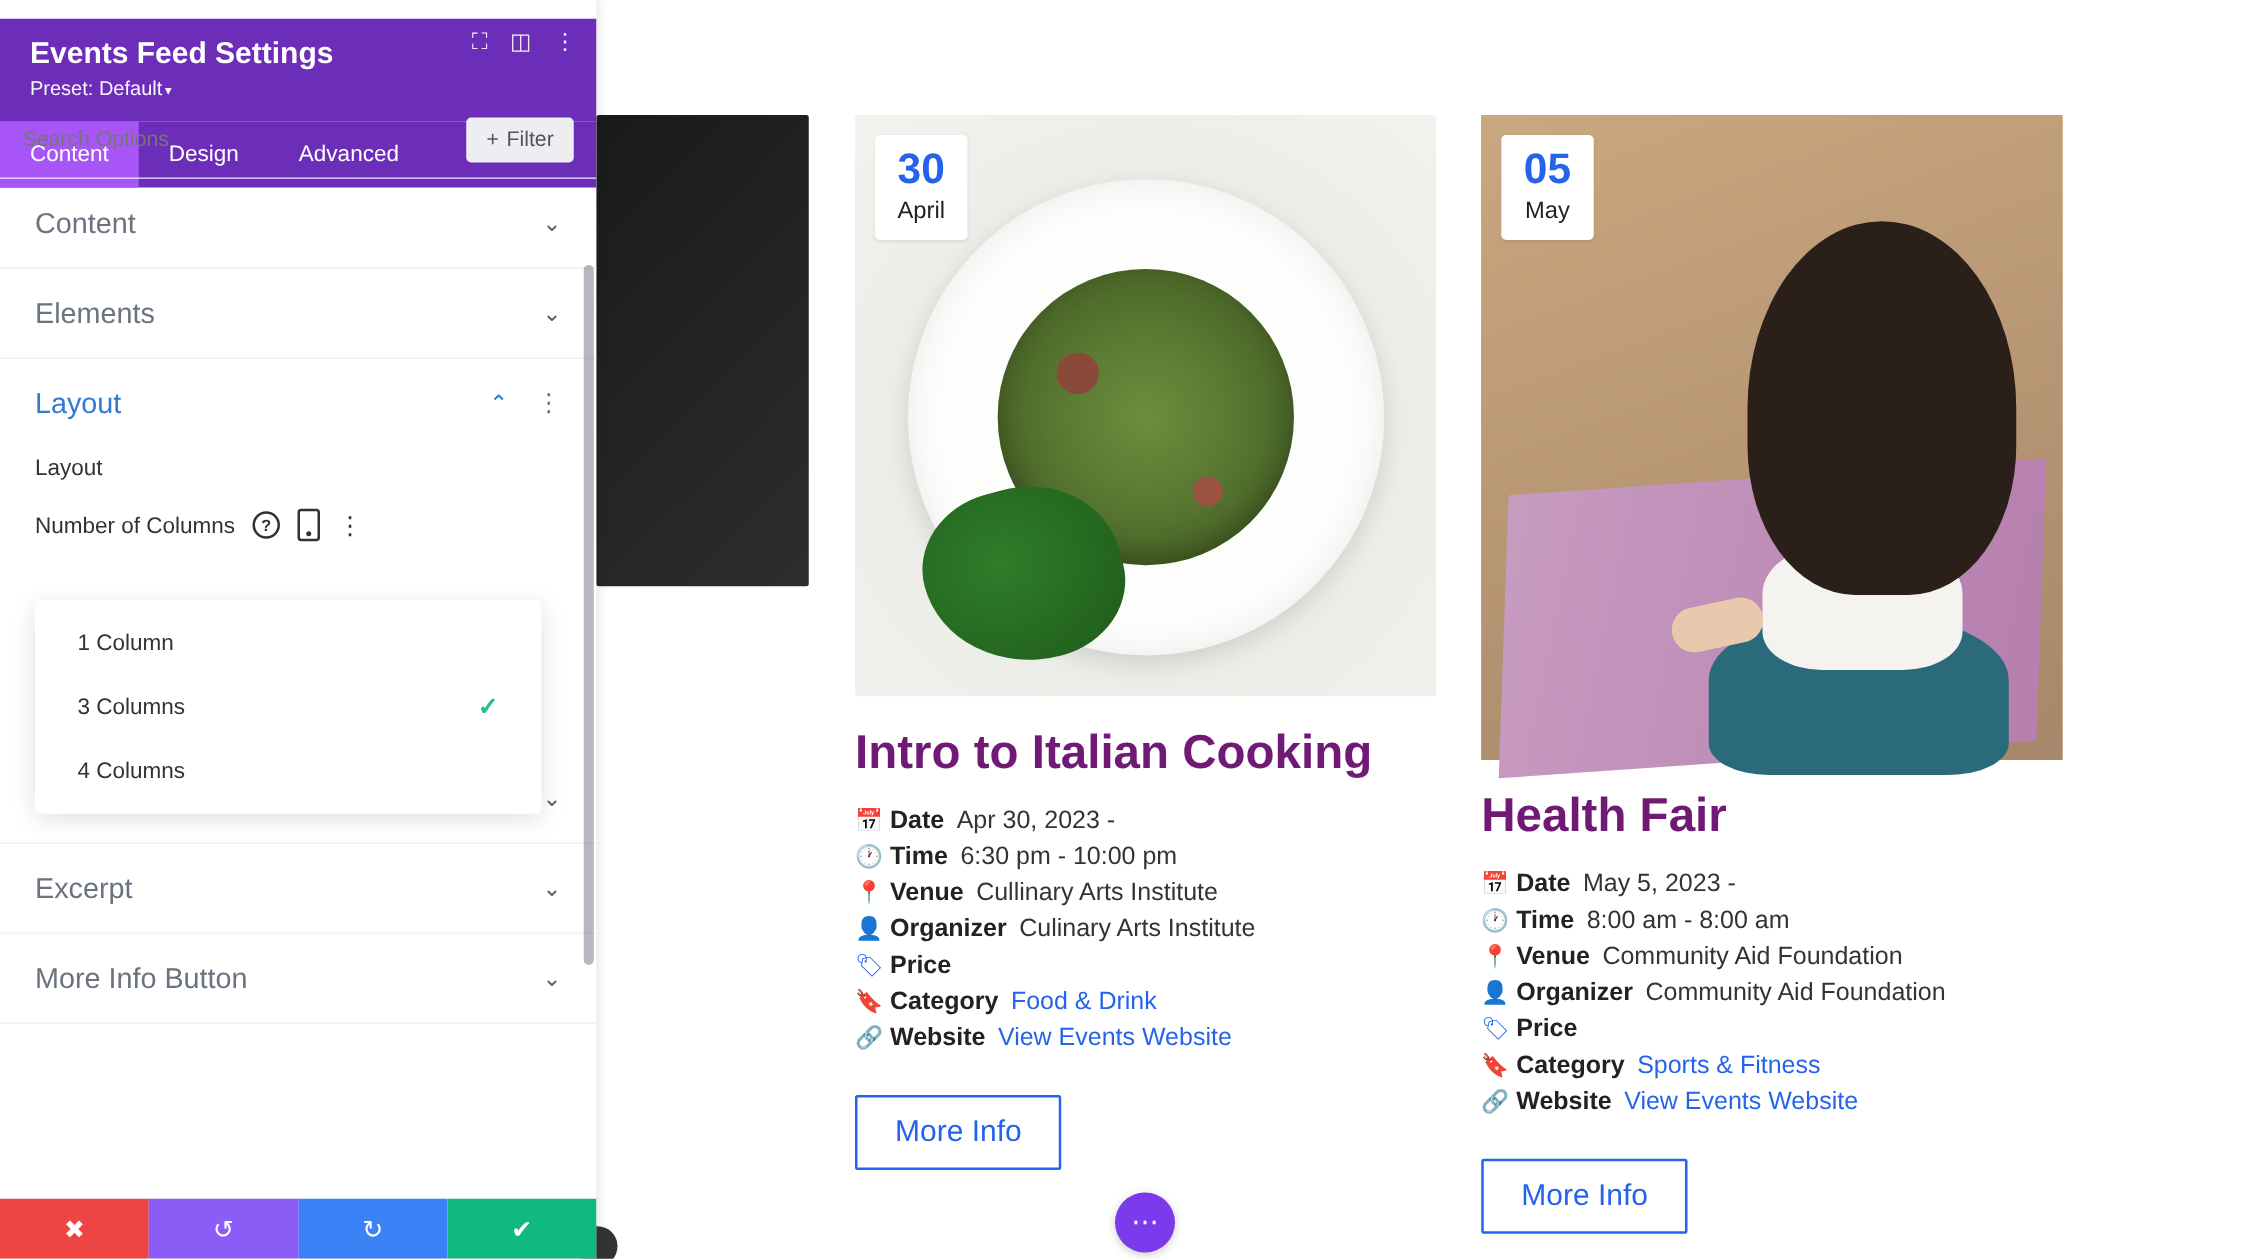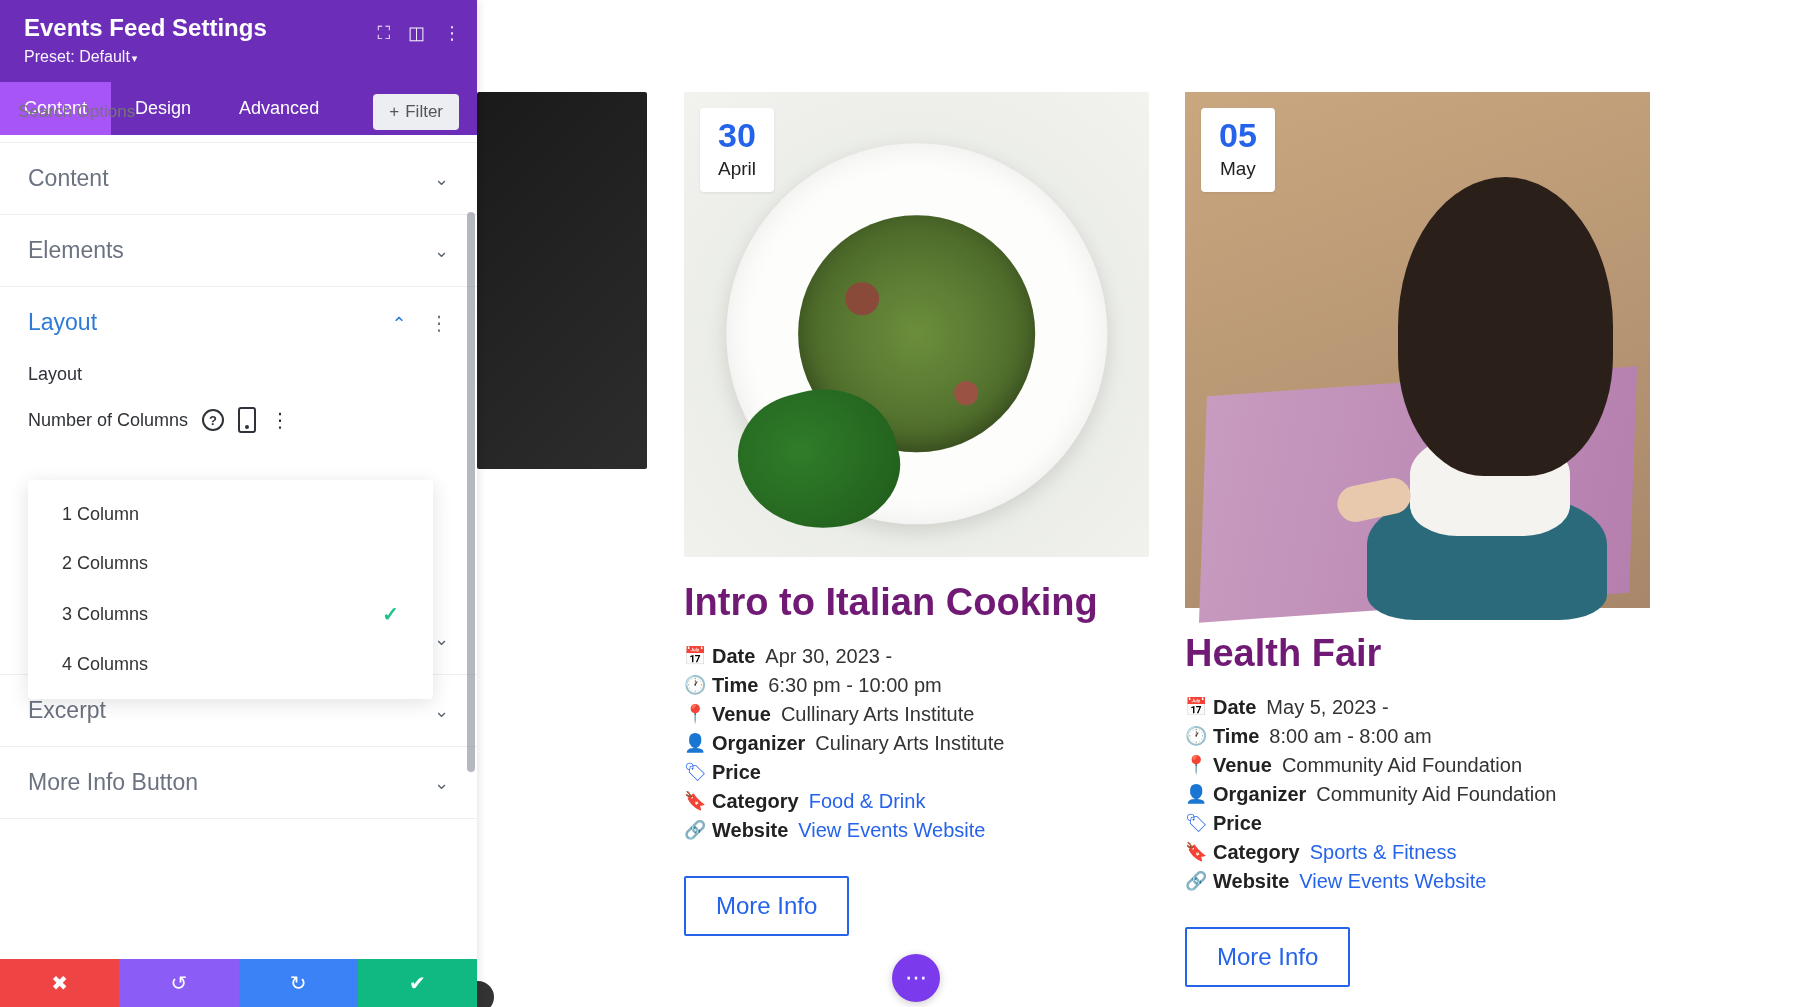--- a/index.html
+++ b/index.html
@@ -1,19 +1,19 @@
 <!DOCTYPE html>
 <html><head>
 <meta charset="utf-8">
 <style>
 * { box-sizing: border-box; margin: 0; padding: 0; }
 body { font-family: -apple-system, BlinkMacSystemFont, 'Segoe UI', Arial, sans-serif; background: #fff; overflow: hidden; width: 1800px; height: 1007px; position: relative; }
 
 .panel { position: absolute; left: 0; top: 0; width: 477px; height: 100%; background: #fff; box-shadow: 2px 0 8px rgba(0,0,0,0.1); z-index: 10; }
-.panel-header { background: #6c2eb9; color: #fff; padding: 14px 24px 16px; }
+.panel-header { background: #6c2eb9; color: #fff; padding: 14px 24px 16px; margin-top: 15px; }
 .panel-title { font-size: 24px; font-weight: 600; }
 .panel-preset { font-size: 16px; margin-top: 6px; opacity: 0.95; }
 .panel-preset-arrow { font-size: 11px; margin-left: 2px; }
 .panel-header-icons { position: absolute; right: 16px; top: 22px; display: flex; gap: 18px; align-items: center; }
 .panel-header-icons span { color: #fff; cursor: pointer; opacity: 0.9; font-size: 18px; }
 
 .panel-tabs { display: flex; background: #6c2eb9; }
 .panel-tab { flex: 0 0 auto; padding: 16px 24px; color: #fff; font-size: 18px; font-weight: 500; cursor: pointer; }
 .panel-tab.active { background: #a855f7; }
 
@@ -148,23 +148,20 @@
         <span class="device-icon"></span>
         <span class="dots-v">⋮</span>
       </div>
     </div>
 
     <div class="dropdown" style="top:398px;">
       <div class="dropdown-item">
           <span>1 Column</span>
         </div>
       <div class="dropdown-item">
-          <span>2 Columns</span>
-        </div>
-      <div class="dropdown-item">
           <span>3 Columns</span>
           <span class="check">✓</span>
         </div>
       <div class="dropdown-item">
           <span>4 Columns</span>
         </div>
     </div>
 
     <div class="section-row" style="margin-top:152px;">
       <span class="label">Details</span>

